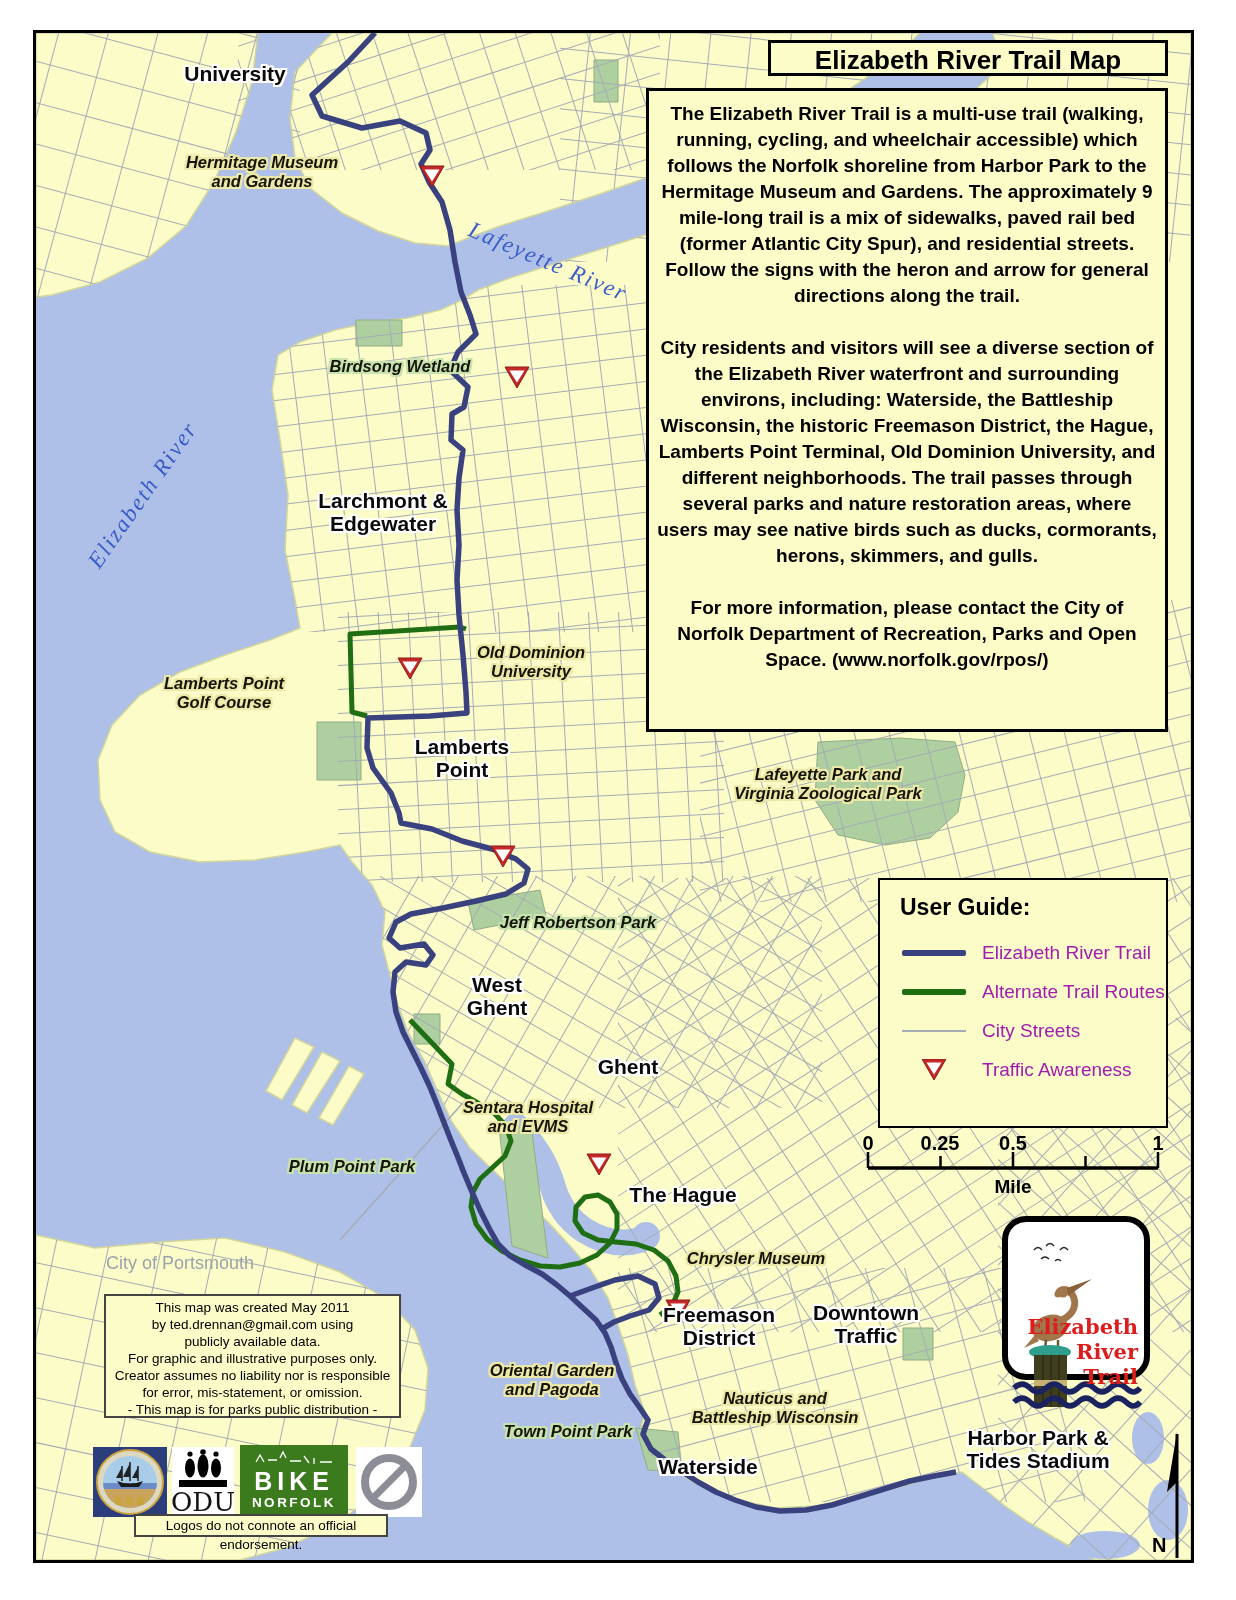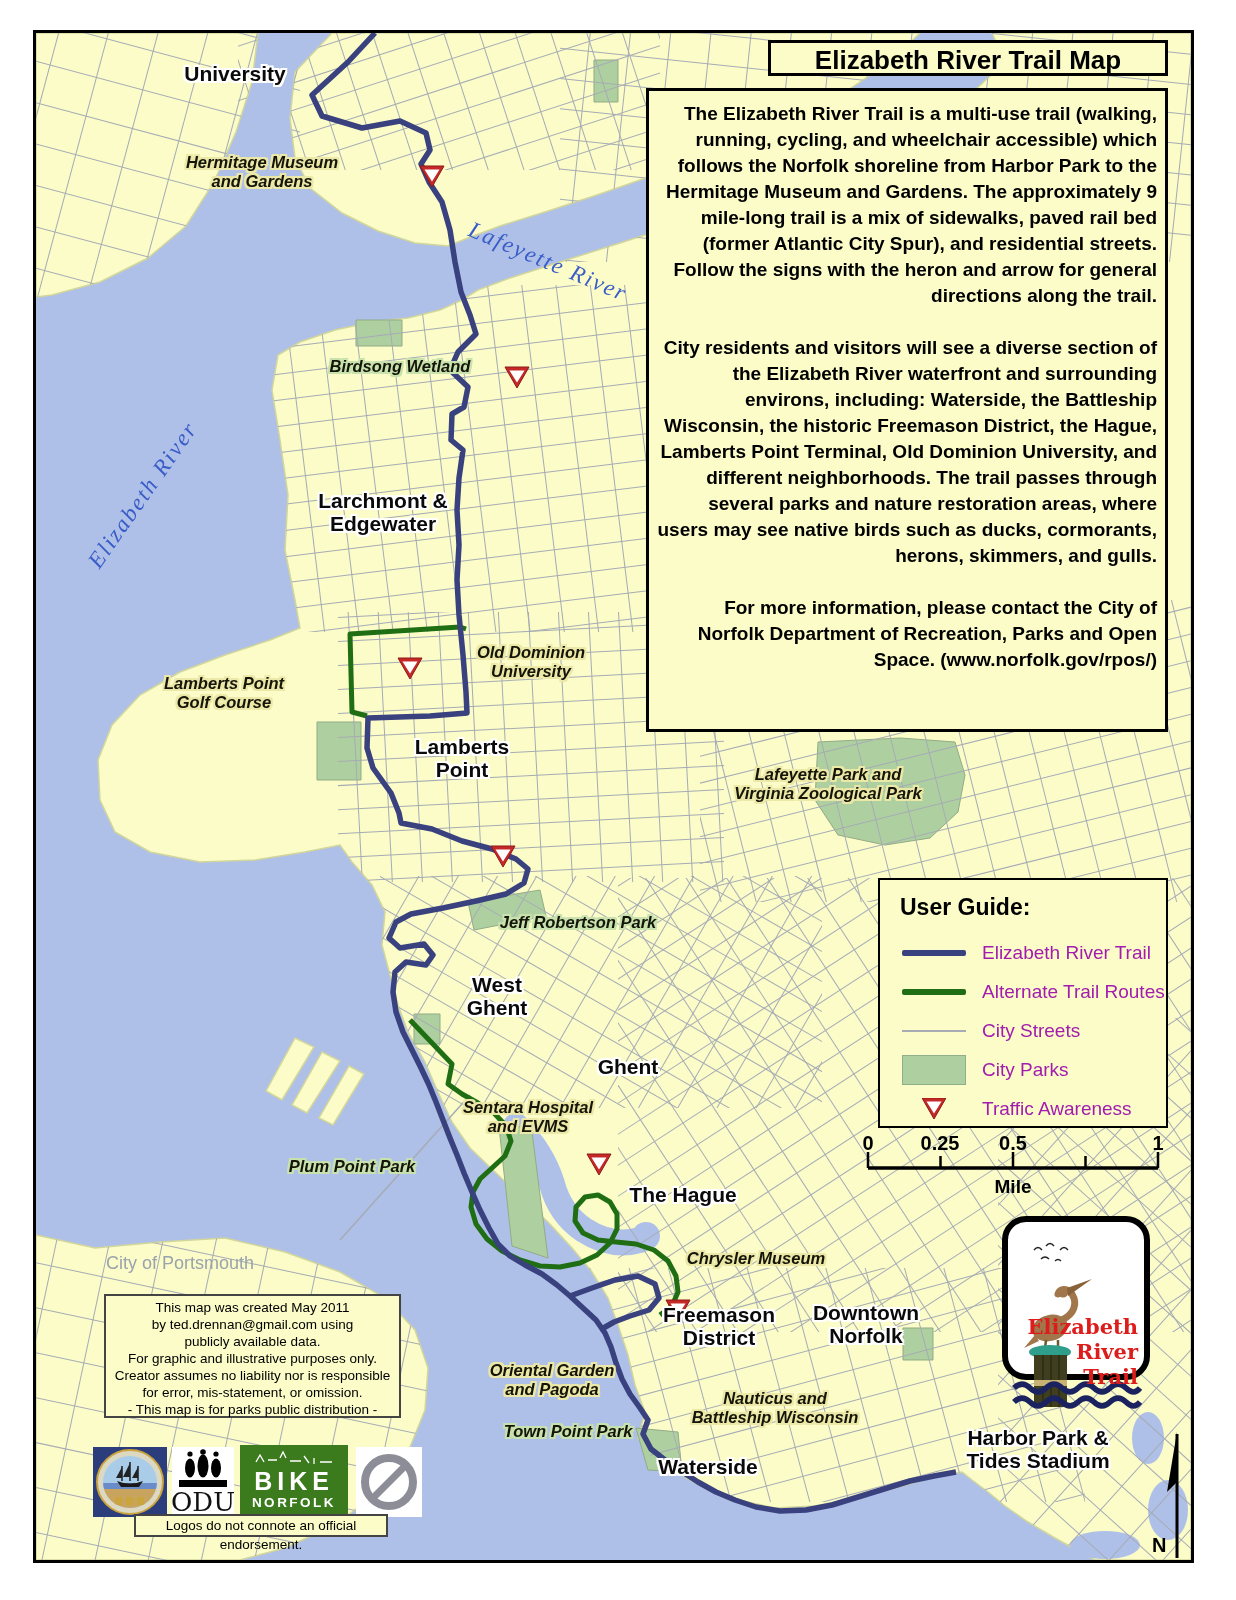--- a/index.html
+++ b/index.html
@@ -6,21 +6,21 @@
   #page{position:relative;width:1236px;height:1600px;background:#ffffff;overflow:hidden;
         font-family:"Liberation Sans",sans-serif;}
   #map-frame{position:absolute;left:33px;top:30px;width:1161px;height:1533px;
              border:3px solid #000;box-sizing:border-box;background:#aec0e7;z-index:1;}
   #map-svg{position:absolute;left:0;top:0;}
   .box{position:absolute;background:#fbfcc8;box-sizing:border-box;z-index:2;}
   #title-box{left:768px;top:40px;width:400px;height:36px;border:3px solid #000;
              text-align:center;font:bold 26px/34px "Liberation Sans",sans-serif;color:#000;}
   #desc-box{left:646px;top:88px;width:522px;height:644px;border:3px solid #000;
             padding:10px 8px;text-align:center;font:bold 19px/26px "Liberation Sans",sans-serif;color:#000;}
-  #desc-box p{margin:0 0 26px 0;text-align:right;}
+  #desc-box p{margin:0 0 26px 0;}
   #guide-box{left:878px;top:878px;width:290px;height:250px;border:2px solid #000;}
   #guide-heading{font:bold 23px "Liberation Sans",sans-serif;margin:14px 0 12px 20px;}
   .guide-row{display:flex;align-items:center;height:39px;padding-left:22px;}
   .guide-swatch{width:64px;margin-right:16px;display:flex;align-items:center;justify-content:center;}
   .sw-line{width:64px;height:6px;border-radius:2px;}
   .sw-street{width:64px;height:2px;background:#a6abb4;}
   .sw-park{width:62px;height:28px;background:#aed0a0;border:1px solid #8fae8a;}
   .guide-label{font:19px "Liberation Sans",sans-serif;color:#a21caf;}
   .ml{position:absolute;transform:translate(-50%,-50%);text-align:center;white-space:pre-line;z-index:3;}
   .n1{font:bold 21px/23px "Liberation Sans",sans-serif;color:#0a0a0a;
@@ -616,26 +616,20 @@
           <span class="guide-label">Alternate Trail Routes</span>
         </div>
         <div class="guide-row">
           <div class="guide-swatch">
             <div class="sw-street"></div>
           </div>
           <span class="guide-label">City Streets</span>
         </div>
         <div class="guide-row">
           <div class="guide-swatch">
-            <div class="sw-park"></div>
-          </div>
-          <span class="guide-label">City Parks</span>
-        </div>
-        <div class="guide-row">
-          <div class="guide-swatch">
             <svg width="24" height="21" viewBox="0 0 24 21">
               <polygon points="0,0 24,0 12,21" fill="#c62828" stroke="#8c1a1a"></polygon>
               <polygon points="4.5,3.5 19.5,3.5 12,15.5" fill="#fff"></polygon>
             </svg>
           </div>
           <span class="guide-label">Traffic Awareness</span>
         </div>
       </div>
   </div>
 
@@ -771,21 +765,21 @@
       <div class="ml n1" style="left: 628px; top: 1066px;">Ghent</div>
       <div class="ml poi" style="left: 528px; top: 1117px;">Sentara Hospital
 and EVMS</div>
       <div class="ml n1" style="left: 683px; top: 1194px;">The Hague</div>
       <div class="ml poi-green" style="left: 352px; top: 1166px;">Plum Point Park</div>
       <div class="ml gray" style="left: 180px; top: 1263px;">City of Portsmouth</div>
       <div class="ml poi" style="left: 756px; top: 1258px;">Chrysler Museum</div>
       <div class="ml n1" style="left: 719px; top: 1326px;">Freemason
 District</div>
       <div class="ml n1" style="left: 866px; top: 1324px;">Downtown
-Norfolk</div>
+Traffic</div>
       <div class="ml poi" style="left: 552px; top: 1380px;">Oriental Garden
 and Pagoda</div>
       <div class="ml poi" style="left: 775px; top: 1408px;">Nauticus and
 Battleship Wisconsin</div>
       <div class="ml poi-green" style="left: 568px; top: 1431px;">Town Point Park</div>
       <div class="ml n1" style="left: 708px; top: 1466px;">Waterside</div>
       <div class="ml n1" style="left: 1038px; top: 1449px;">Harbor Park &amp;
 Tides Stadium</div>
     </div>
 </div>

